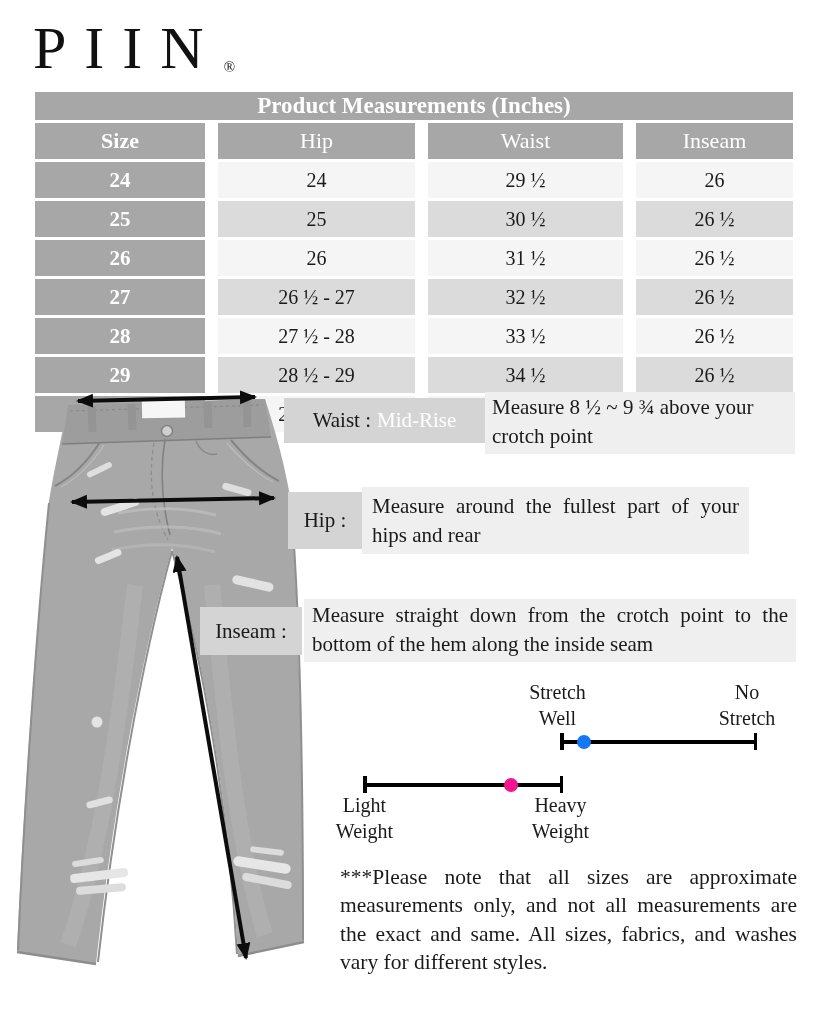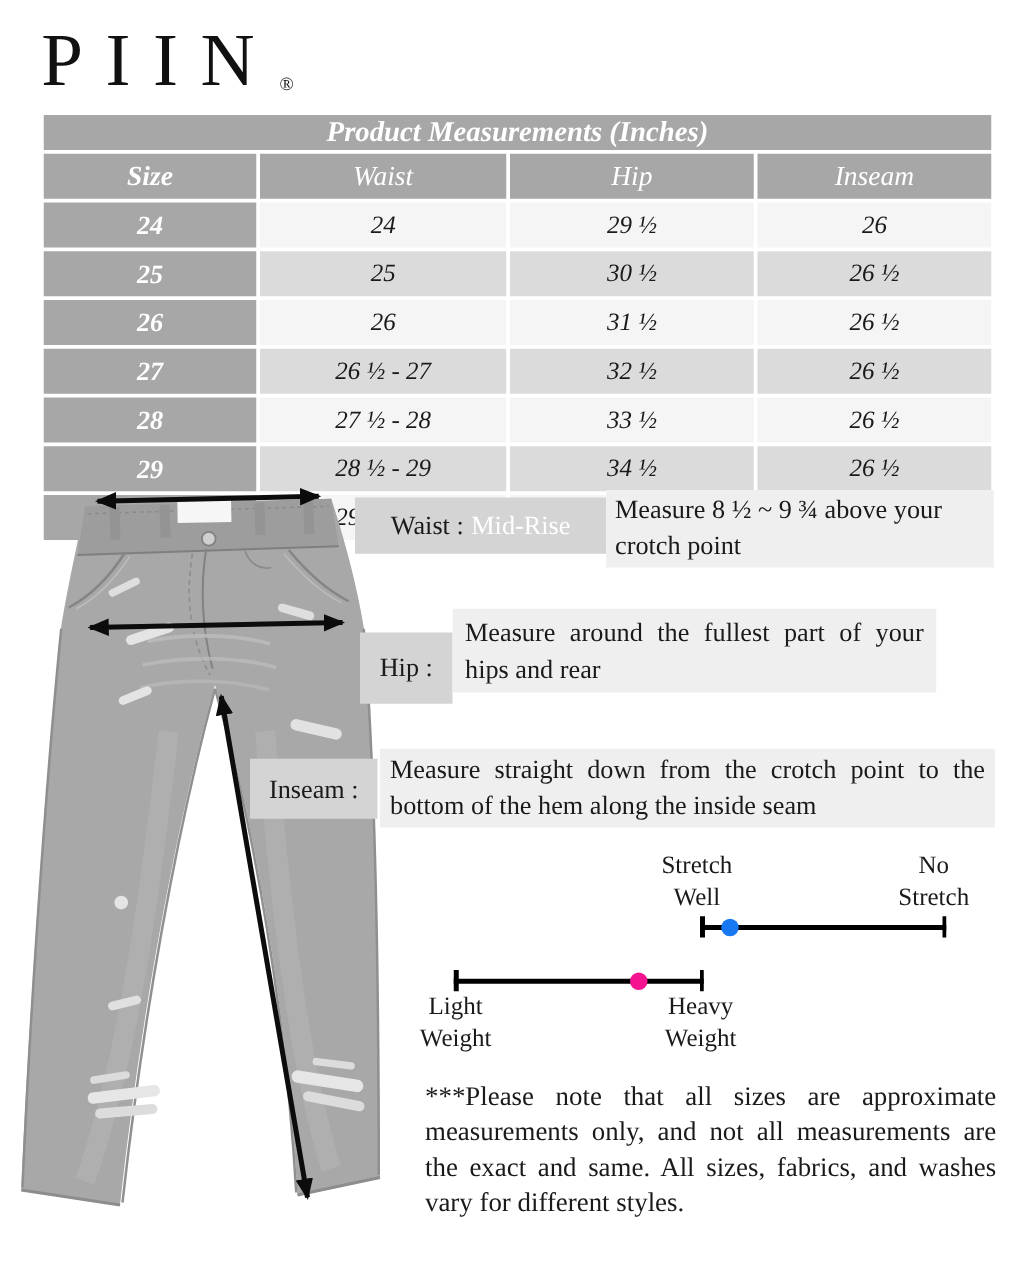--- a/index.html
+++ b/index.html
@@ -4,39 +4,39 @@
 <style>
   html,body{margin:0;padding:0;background:#ffffff;}
   .page{
     position:relative;width:828px;height:1024px;background:#fff;overflow:hidden;
     font-family:"Liberation Serif","DejaVu Serif",serif;color:#1a1a1a;
   }
   
   .logo{position:absolute;left:33px;top:14px;font-size:60px;letter-spacing:0.30em;color:#111;}
   .logo .reg{font-size:15px;letter-spacing:0;vertical-align:-4px;margin-left:2px;}
   
-  .size-table{position:absolute;left:35px;top:92px;width:758px;display:flex;flex-direction:column;gap:3px;font-style:italic;}
+  .size-table{position:absolute;left:35px;top:92px;width:758px;display:flex;flex-direction:column;gap:3px;}
   .t-title{background:#a7a7a7;color:#fff;font-weight:bold;font-size:23px;height:28px;
            display:flex;align-items:center;justify-content:center;}
-  .t-row{display:grid;grid-template-columns:170px 197px 195px 1fr;gap:3px;height:36px;}
+  .t-row{display:grid;grid-template-columns:170px 197px 195px 1fr;gap:13px;height:36px;}
   .t-cell{display:flex;align-items:center;justify-content:center;font-size:20px;}
   .t-head{background:#a7a7a7;color:#fff;font-size:22px;}
   .t-head.size{font-weight:bold;}
   .t-size{background:#a7a7a7;color:#fff;font-weight:bold;font-size:21px;}
   .t-row.light .t-data{background:#f5f5f5;}
   .t-row.shaded .t-data{background:#dbdbdb;}
   
   .g-label{position:absolute;background:#d4d4d4;display:flex;align-items:center;justify-content:center;
            font-size:21px;white-space:pre;}
   .g-label .hl{color:#fff;font-weight:normal;margin-left:6px;}
   .g-desc{position:absolute;background:#efefef;font-size:21px;line-height:1.38;}
   .g-desc.just{text-align:justify;}
   .waist-label{left:284px;top:398px;width:201px;height:45px;text-align:right;}
   .waist-desc{left:485px;top:392px;width:310px;height:62px;padding:1px 2px 17px 7px;box-sizing:border-box;}
-  .hip-label{left:288px;top:492px;width:74px;height:57px;margin-top:14px;}
+  .hip-label{left:288px;top:492px;width:74px;height:57px;}
   .hip-desc{left:362px;top:487px;width:387px;height:67px;padding:5px 10px;box-sizing:border-box;}
   .inseam-label{left:200px;top:607px;width:102px;height:48px;}
   .inseam-desc{left:304px;top:599px;width:492px;height:63px;padding:2px 8px;box-sizing:border-box;}
   
   .scale-label{position:absolute;font-size:20px;text-align:center;line-height:1.28;}
   .scale-line{position:absolute;height:3.5px;background:#000;}
   .scale-line::before,.scale-line::after{content:"";position:absolute;top:-7px;width:3.5px;height:17px;background:#000;}
   .scale-line::before{left:0;}
   .scale-line::after{right:0;}
   .dot{position:absolute;top:50%;width:14px;height:14px;border-radius:50%;transform:translate(-50%,-50%);}
@@ -55,22 +55,22 @@
 <body>
 
 <div class="page">
 
   <div class="logo"><span>PIIN</span><span class="reg">®</span></div>
 
   <div class="size-table">
     <div class="t-title">Product Measurements (Inches)</div>
     <div class="t-row">
       <div class="t-cell t-head size">Size</div>
+      <div class="t-cell t-head">Hip</div>
       <div class="t-cell t-head">Waist</div>
-      <div class="t-cell t-head">Hip</div>
       <div class="t-cell t-head">Inseam</div>
     </div>
     <div class="t-row light">
       <div class="t-cell t-size">24</div>
       <div class="t-cell t-data">24</div>
       <div class="t-cell t-data">29 ½</div>
       <div class="t-cell t-data">26</div>
     </div>
     <div class="t-row shaded">
       <div class="t-cell t-size">25</div>

